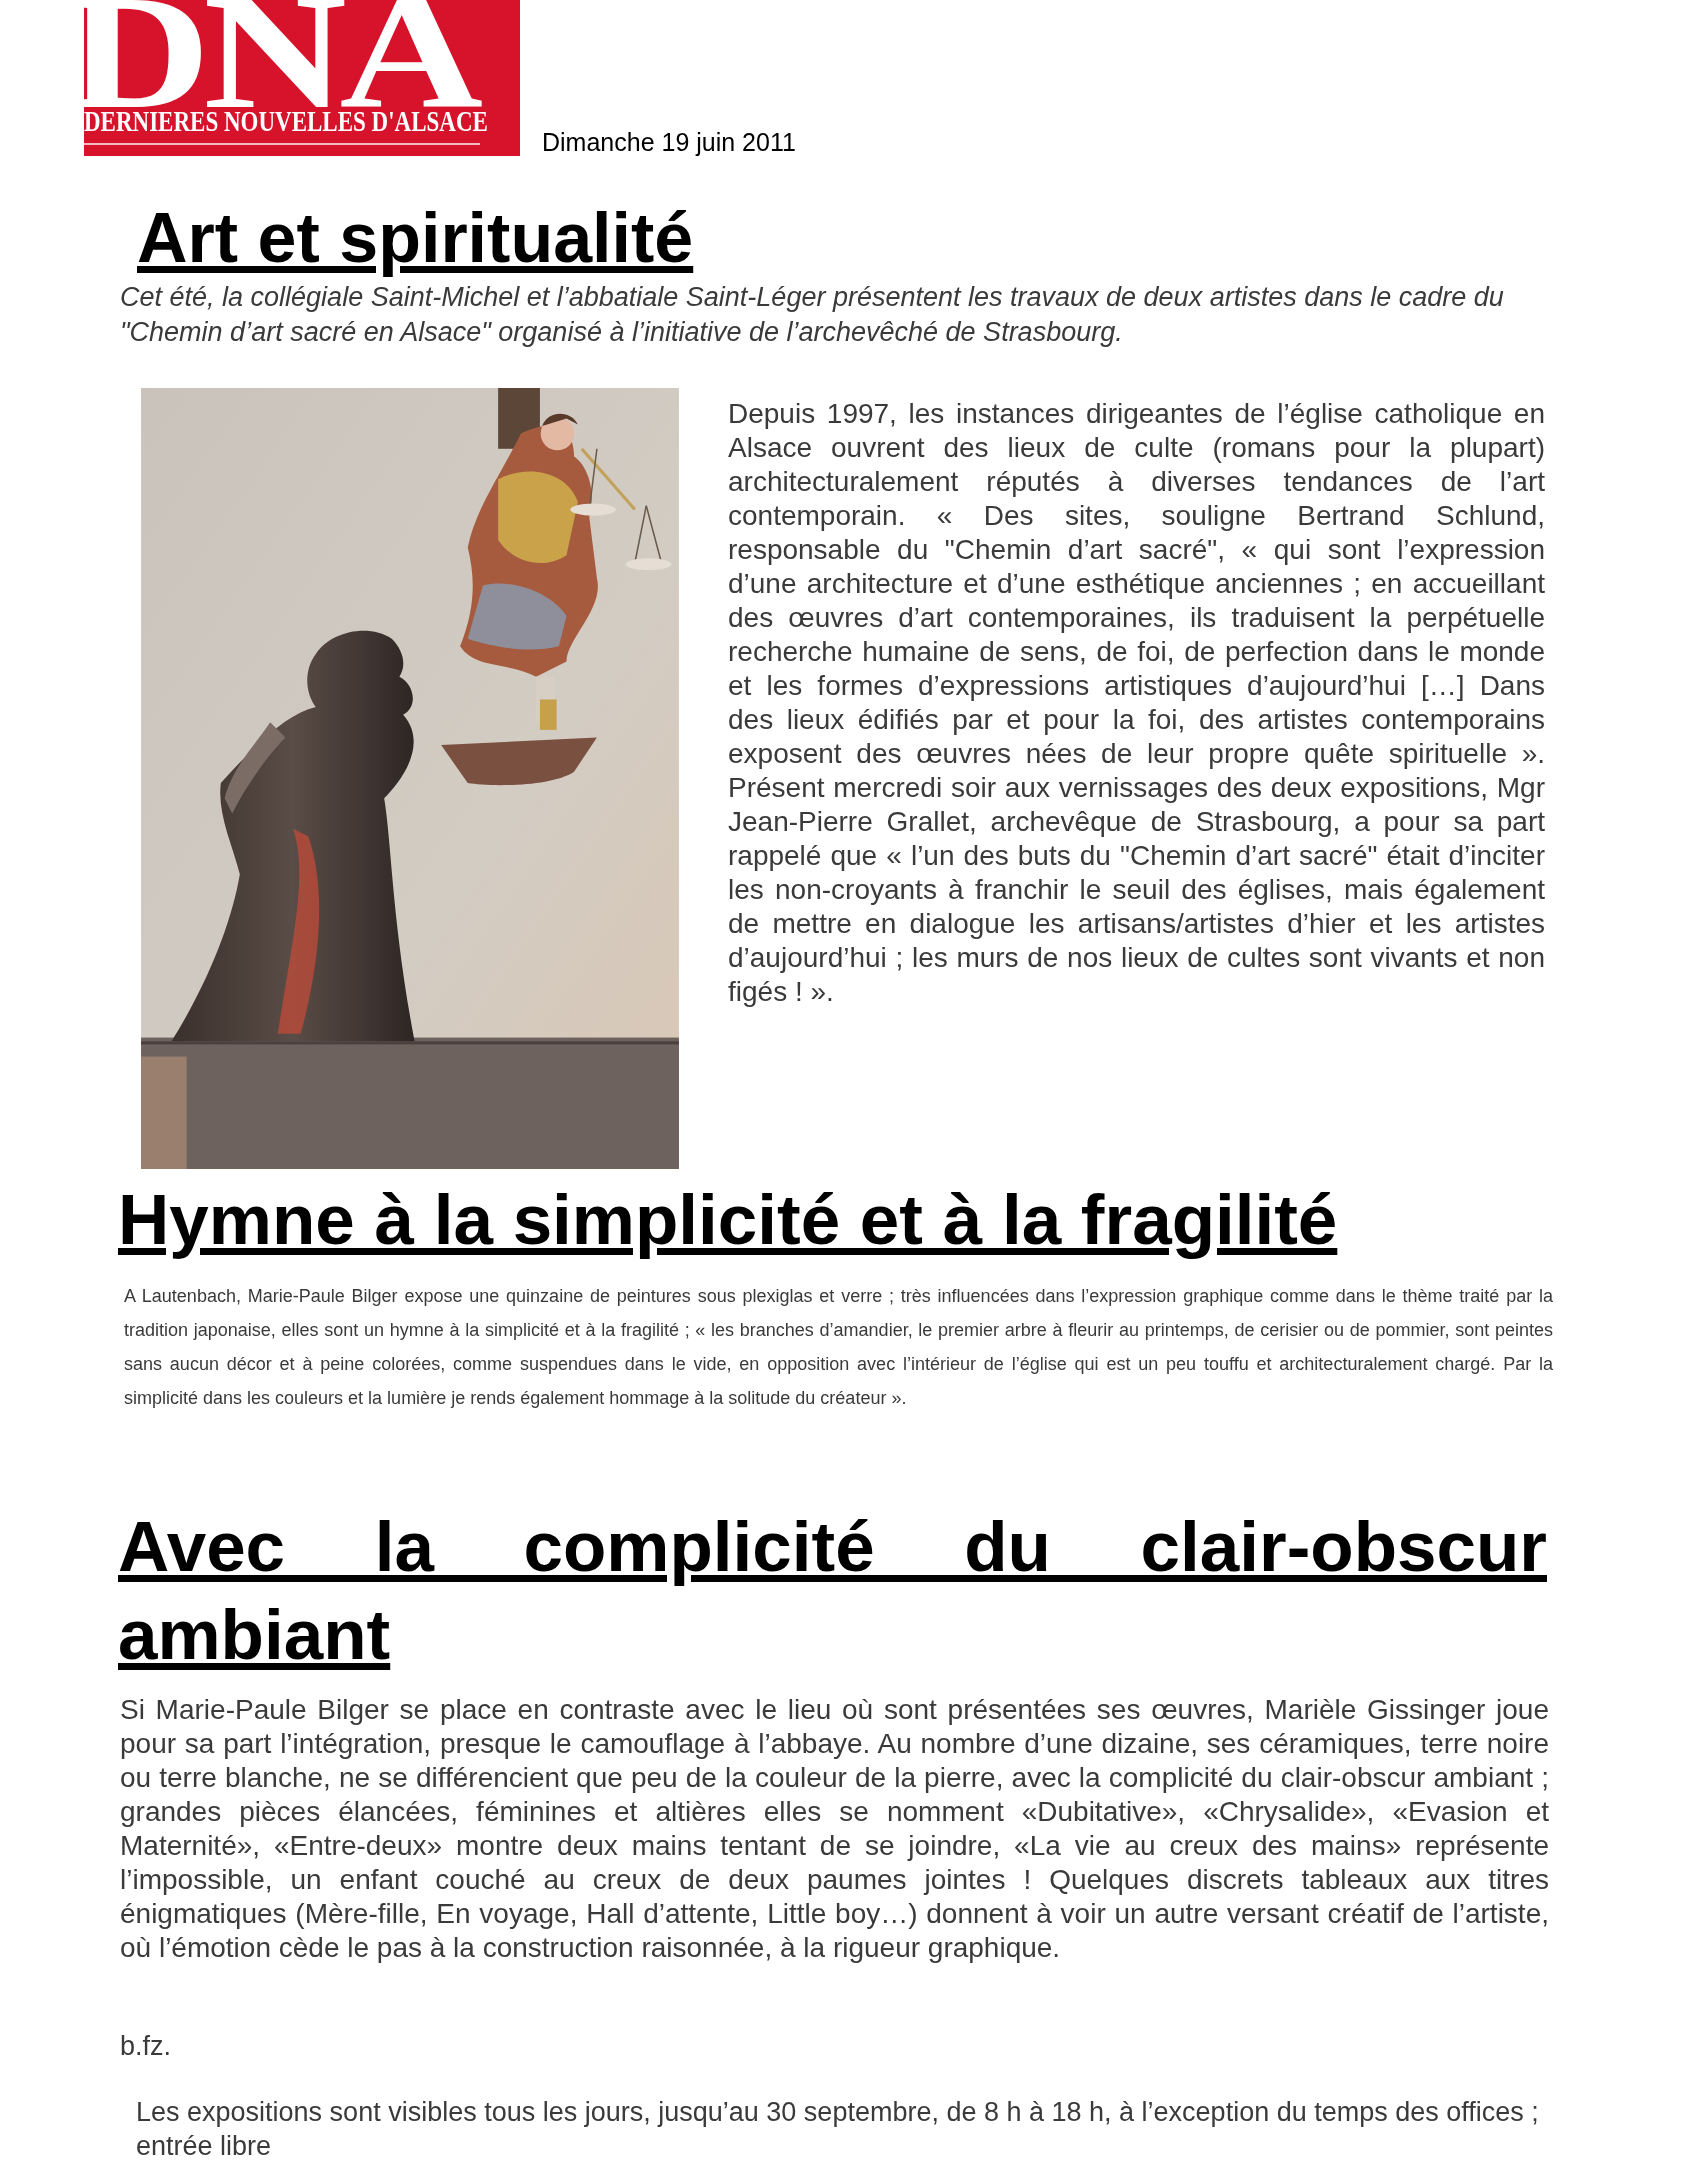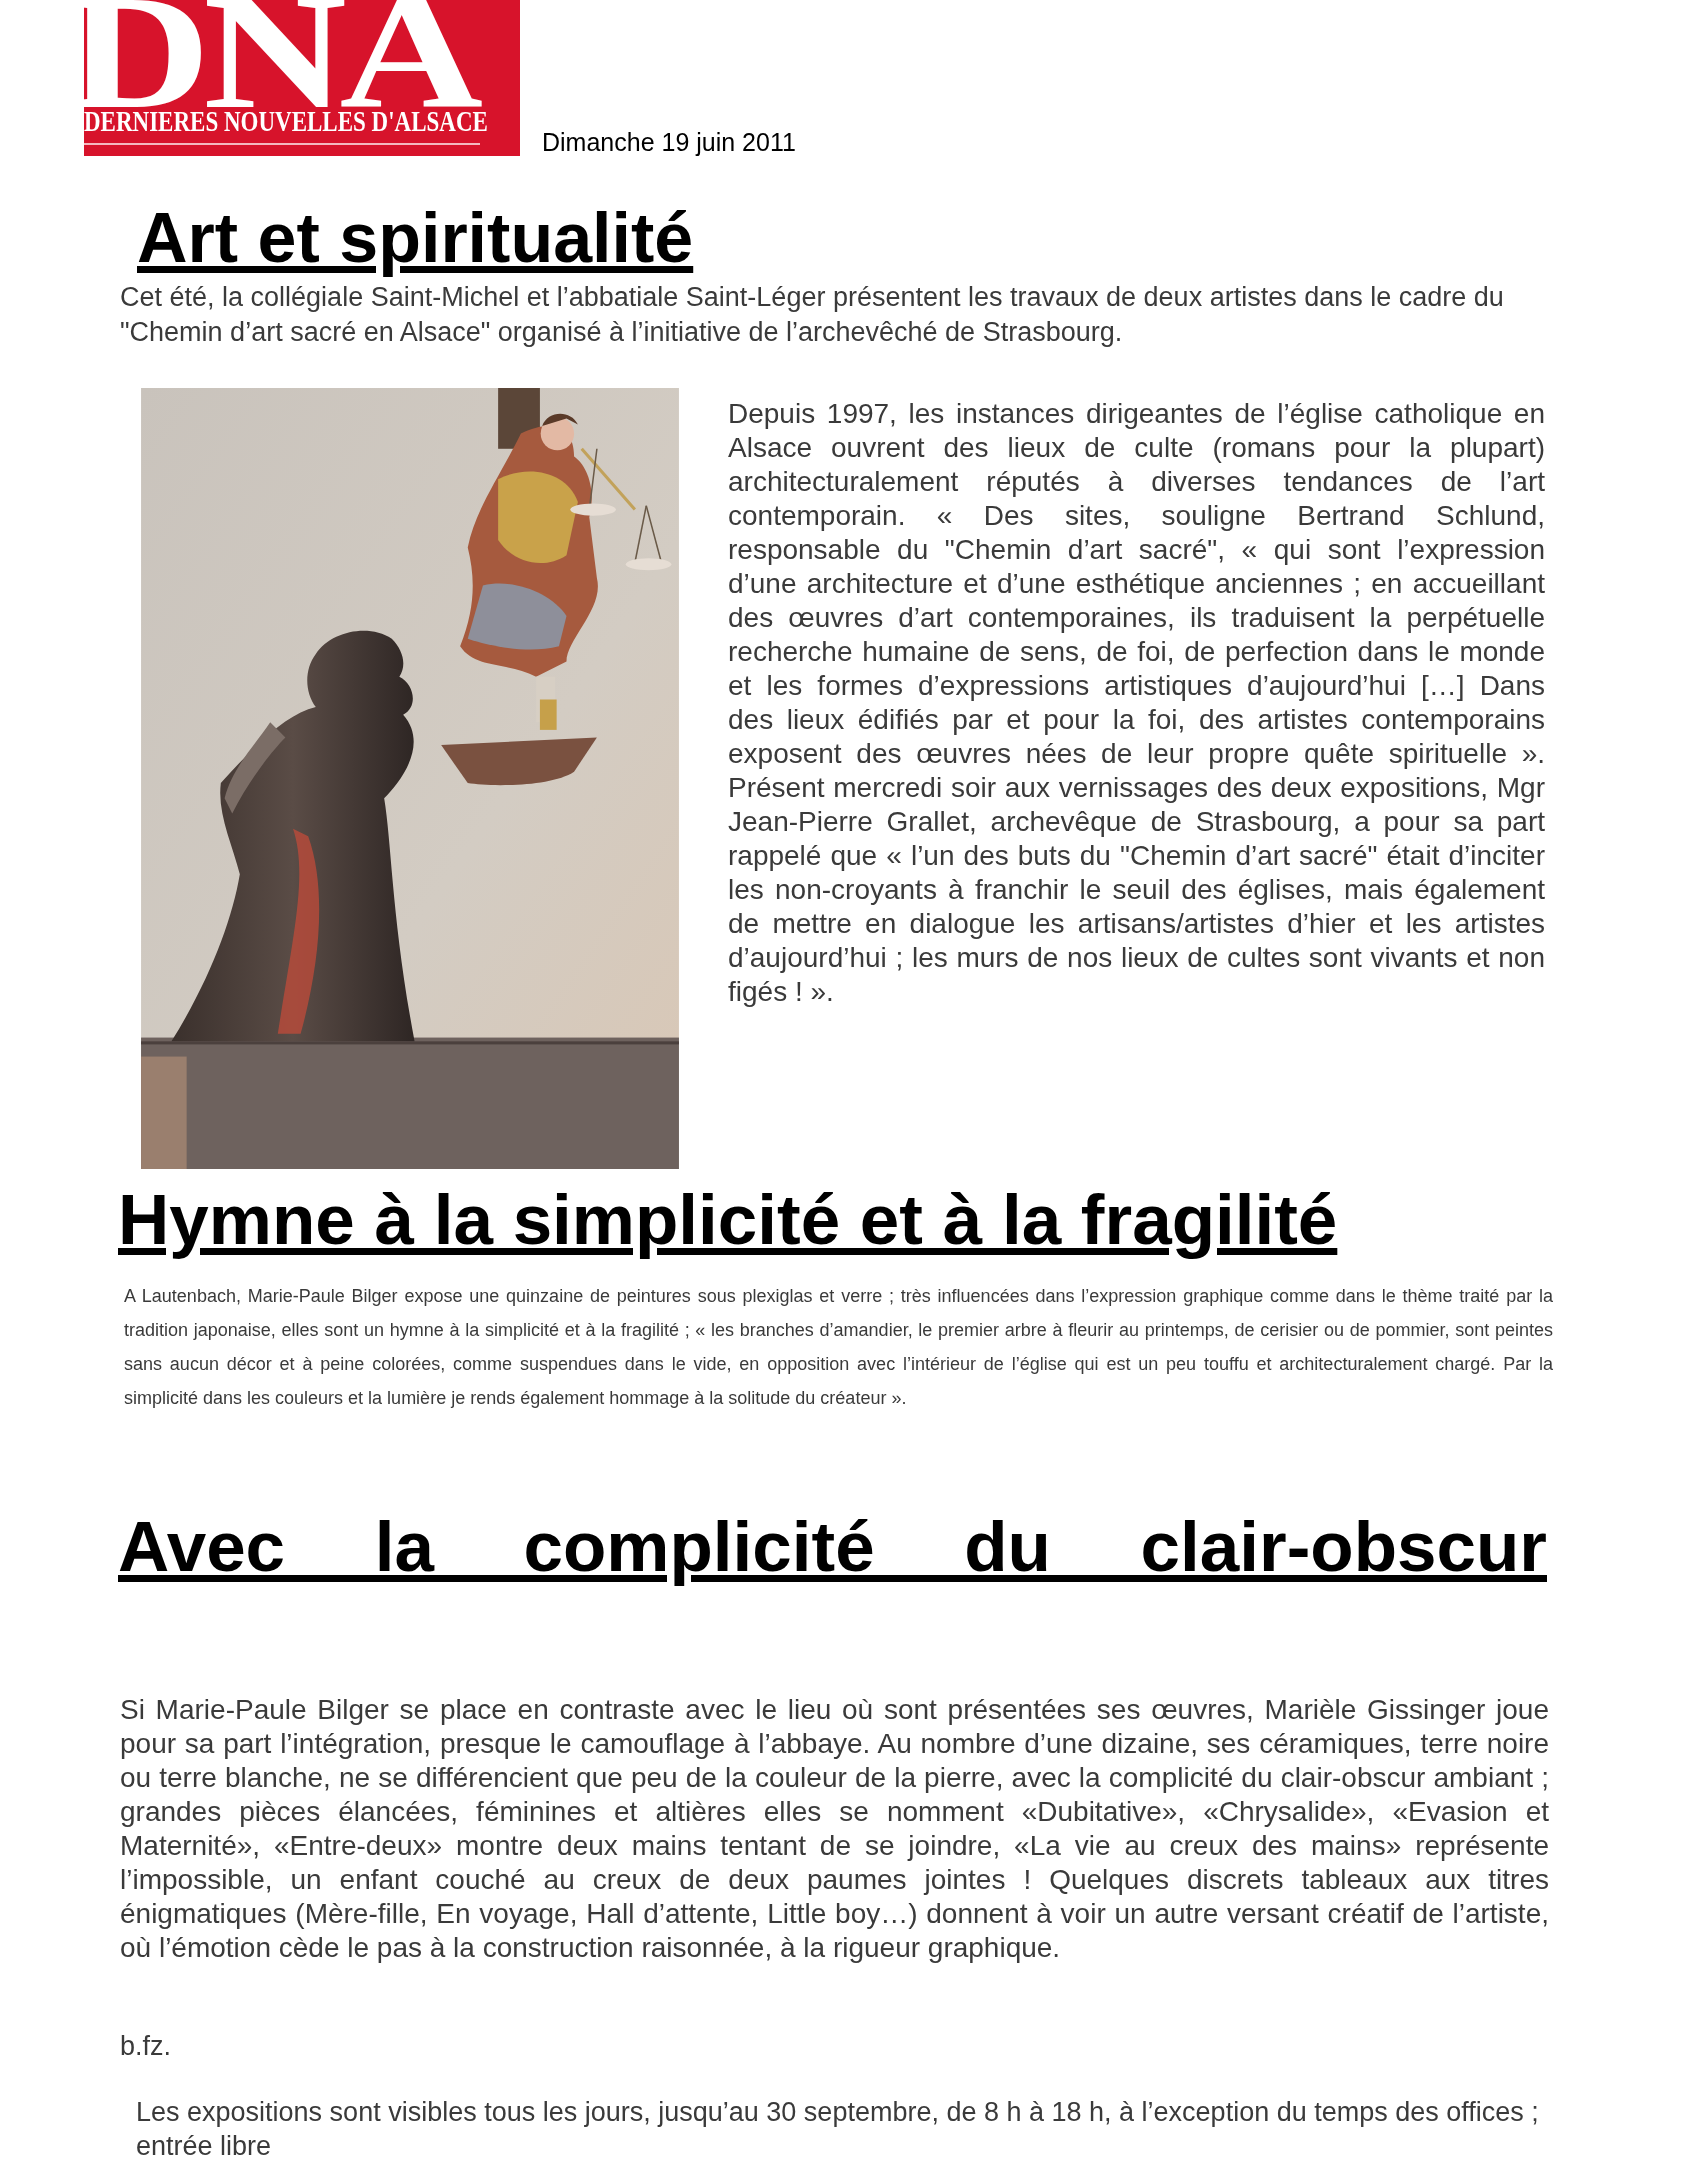--- a/index.html
+++ b/index.html
@@ -15,21 +15,21 @@
   #logo .sub { position: absolute; left: 0; top: 107px; width: 396px; text-align: center;
                font-family: "Liberation Serif", "DejaVu Serif", serif; font-weight: bold;
                font-size: 23px; color: #ffffff; letter-spacing: 0px; line-height: 1;
                transform: scaleY(1.25); transform-origin: left top; white-space: nowrap; }
   #logo .rule { position: absolute; left: 0; top: 143px; width: 396px; height: 2.3px; background: #f4b9c0; }
 
   #date { left: 502px; top: 128px; font-size: 25px; color: #000; white-space: nowrap; }
 
   h1, h2 { margin: 0; font-weight: bold; color: #000; text-decoration: underline; }
   #h1 { left: 97px; top: 196px; font-size: 70px; line-height: 84px; white-space: nowrap; }
-  #intro { left: 80px; top: 280px; width: 1429px; font-size: 27px; line-height: 35px; margin: 0; }
+  #intro { left: 80px; top: 280px; width: 1429px; font-size: 27px; line-height: 35px; margin: 0; font-style: italic; }
 
   #photo { left: 101px; top: 388px; width: 538px; height: 781px; }
 
   #col { left: 688px; top: 397px; width: 817px; font-size: 28px; line-height: 34px;
          text-align: justify; margin: 0; }
 
   #h2a { left: 78px; top: 1177px; font-size: 71px; line-height: 85px; white-space: nowrap; }
   #p2 { left: 80px; top: 1275px; width: 1429px; font-size: 18px; line-height: 34px; text-align: justify; margin: 4px; }
 
   #h2b { left: 78px; top: 1503px; width: 1429px; font-size: 71px; line-height: 88px; text-align: justify; }
@@ -97,18 +97,19 @@
   </svg>
 </div>
 
 <p id="col" class="abs"> Depuis 1997, les instances dirigeantes de l’église catholique en Alsace ouvrent des lieux de culte (romans pour la plupart) architecturalement réputés à diverses tendances de l’art contemporain. « Des sites, souligne Bertrand Schlund, responsable du "Chemin d’art sacré", « qui sont l’expression d’une architecture et d’une esthétique anciennes ; en accueillant des œuvres d’art contemporaines, ils traduisent la perpétuelle recherche humaine de sens, de foi, de perfection dans le monde et les formes d’expressions artistiques d’aujourd’hui […] Dans des lieux édifiés par et pour la foi, des artistes contemporains exposent des œuvres nées de leur propre quête spirituelle ». Présent mercredi soir aux vernissages des deux expositions, Mgr Jean-Pierre Grallet, archevêque de Strasbourg, a pour sa part rappelé que « l’un des buts du "Chemin d’art sacré" était d’inciter les non-croyants à franchir le seuil des églises, mais également de mettre en dialogue les artisans/artistes d’hier et les artistes d’aujourd’hui ; les murs de nos lieux de cultes sont vivants et non figés ! ».</p>
 
 <h2 id="h2a" class="abs">Hymne à la simplicité et à la fragilité</h2>
 <p id="p2" class="abs">A Lautenbach, Marie-Paule Bilger expose une quinzaine de peintures sous plexiglas et verre ; très influencées dans l’expression graphique comme dans le thème traité par la tradition japonaise, elles sont un hymne à la simplicité et à la fragilité ; « les branches d’amandier, le premier arbre à fleurir au printemps, de cerisier ou de pommier, sont peintes sans aucun décor et à peine colorées, comme suspendues dans le vide, en opposition avec l’intérieur de l’église qui est un peu touffu et architecturalement chargé. Par la simplicité dans les couleurs et la lumière je rends également hommage à la solitude du créateur ».</p>
 
 <h2 id="h2b" class="abs">
   <span class="l1">Avec la complicité du clair-obscur</span>
+  <span class="l2">ambiant</span>
 </h2>
 <p id="p3" class="abs">Si Marie-Paule Bilger se place en contraste avec le lieu où sont présentées ses œuvres, Marièle Gissinger joue pour sa part l’intégration, presque le camouflage à l’abbaye. Au nombre d’une dizaine, ses céramiques, terre noire ou terre blanche, ne se différencient que peu de la couleur de la pierre, avec la complicité du clair-obscur ambiant ; grandes pièces élancées, féminines et altières elles se nomment «Dubitative», «Chrysalide», «Evasion et Maternité», «Entre-deux» montre deux mains tentant de se joindre, «La vie au creux des mains» représente l’impossible, un enfant couché au creux de deux paumes jointes ! Quelques discrets tableaux aux titres énigmatiques (Mère-fille, En voyage, Hall d’attente, Little boy…) donnent à voir un autre versant créatif de l’artiste, où l’émotion cède le pas à la construction raisonnée, à la rigueur graphique.</p>
 
 <p id="sig" class="abs">b.fz.</p>
 <p id="info" class="abs">Les expositions sont visibles tous les jours, jusqu’au 30 septembre, de 8 h à 18 h, à l’exception du temps des offices ; entrée libre</p>
 
 
 </body></html>

